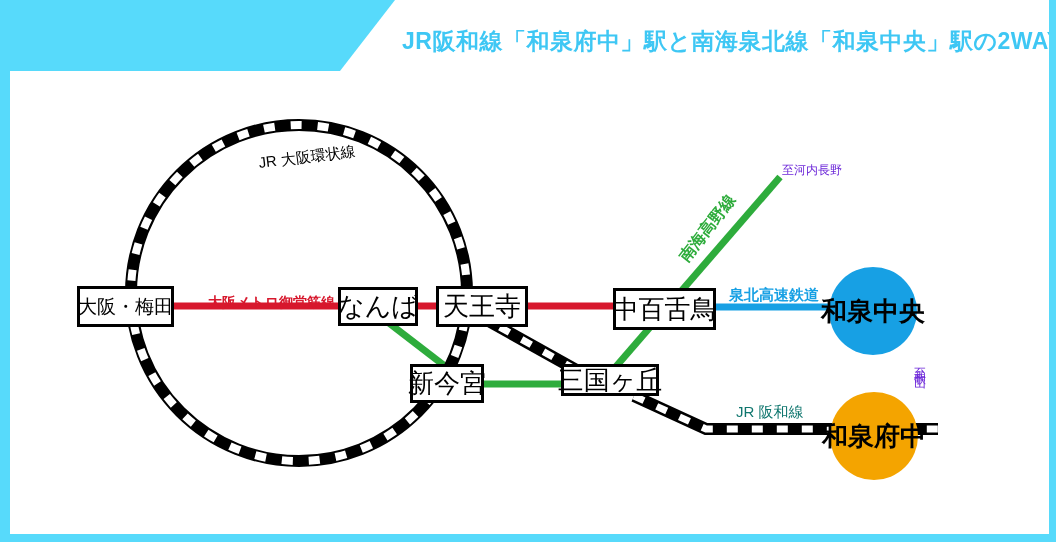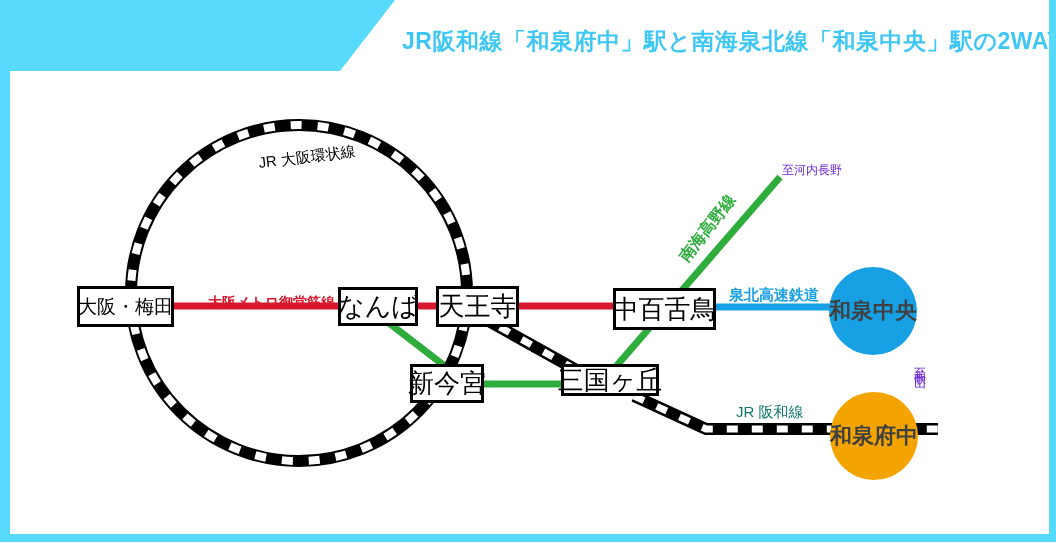--- a/index.html
+++ b/index.html
@@ -18,21 +18,21 @@
   
   .frame-left{position:absolute;left:0;top:0;width:10px;height:542px;background:#57dafb;}
   .frame-right{position:absolute;left:1049px;top:0;width:7px;height:542px;background:#57dafb;}
   .frame-bottom{position:absolute;left:0;top:534px;width:1056px;height:8px;background:#57dafb;}
   
   svg.map{position:absolute;left:0;top:0;}
   .station{position:absolute;background:#fff;border:3px solid #000;box-sizing:border-box;
     display:flex;align-items:center;justify-content:center;font-size:26px;color:#000;
     white-space:nowrap;font-weight:500;}
   .terminal{position:absolute;width:88px;height:88px;border-radius:50%;display:flex;
-    align-items:center;justify-content:center;color:#404040;font-weight:bold;font-size:22px;
+    align-items:center;justify-content:center;color:#000000;font-weight:bold;font-size:26px;
     white-space:nowrap;}
   .line-label{position:absolute;font-weight:bold;white-space:nowrap;}
   .dest-label{position:absolute;color:#6d28d9;font-size:12px;font-weight:500;white-space:nowrap;}
 </style>
 </head>
 <body>
 
 <svg class="map" width="1056" height="543">
 
   <line x1="160" y1="306" x2="660" y2="306" stroke="#d7182d" stroke-width="7"></line>
@@ -53,21 +53,21 @@
   <g fill="none">
     <path d="M478 315 L580 372" stroke="#000" stroke-width="12"></path>
     <path d="M478 315 L580 372" stroke="#fff" stroke-width="7" stroke-dasharray="11 14"></path>
     <path d="M634 396 L706 429 L938 429" stroke="#000" stroke-width="12"></path>
     <path d="M634 396 L706 429 L938 429" stroke="#fff" stroke-width="7" stroke-dasharray="11 14"></path>
   </g>
 </svg>
 
 <div class="station" style="left:77px;top:286px;width:97px;height:41px;font-size:19px;">大阪・梅田</div>
 <div class="station" style="left:338px;top:287px;width:80px;height:39px;">なんば</div>
-<div class="station" style="left:436px;top:286px;width:83px;height:41px;">天王寺</div>
+<div class="station" style="left:436px;top:286px;width:92px;height:41px;">天王寺</div>
 <div class="station" style="left:613px;top:288px;width:103px;height:42px;">中百舌鳥</div>
 <div class="station" style="left:410px;top:364px;width:74px;height:39px;">新今宮</div>
 <div class="station" style="left:561px;top:364px;width:98px;height:32px;">三国ヶ丘</div>
 
 <div class="terminal" style="left:829px;top:267px;background:#17a0e4;">和泉中央</div>
 <div class="terminal" style="left:830px;top:392px;background:#f4a400;">和泉府中</div>
 
 <div class="line-label" style="left:252px;top:148px;width:110px;text-align:center;font-size:15px;font-weight:500;color:#000;transform:rotate(-7deg);">JR 大阪環状線</div>
 <div class="line-label" style="left:208px;top:286px;font-size:14px;color:#d7182d;margin-top:8px;">大阪メトロ御堂筋線</div>
 <div class="line-label" style="left:650px;top:218px;width:116px;text-align:center;font-size:16px;color:#2eac3c;transform:rotate(-52deg);">南海高野線</div>

